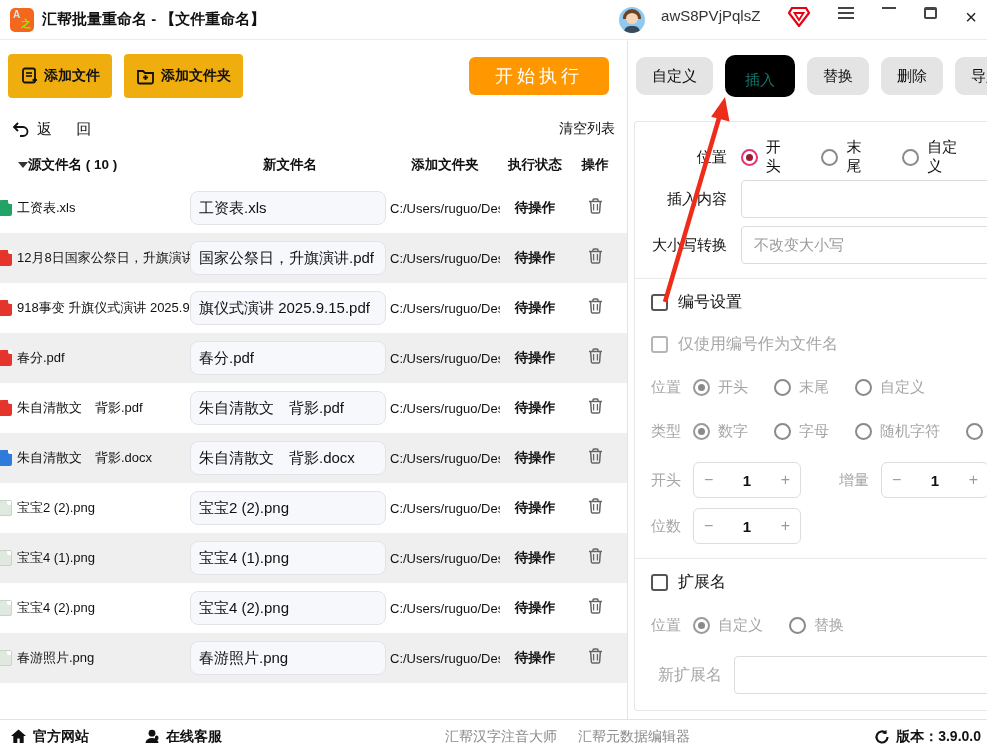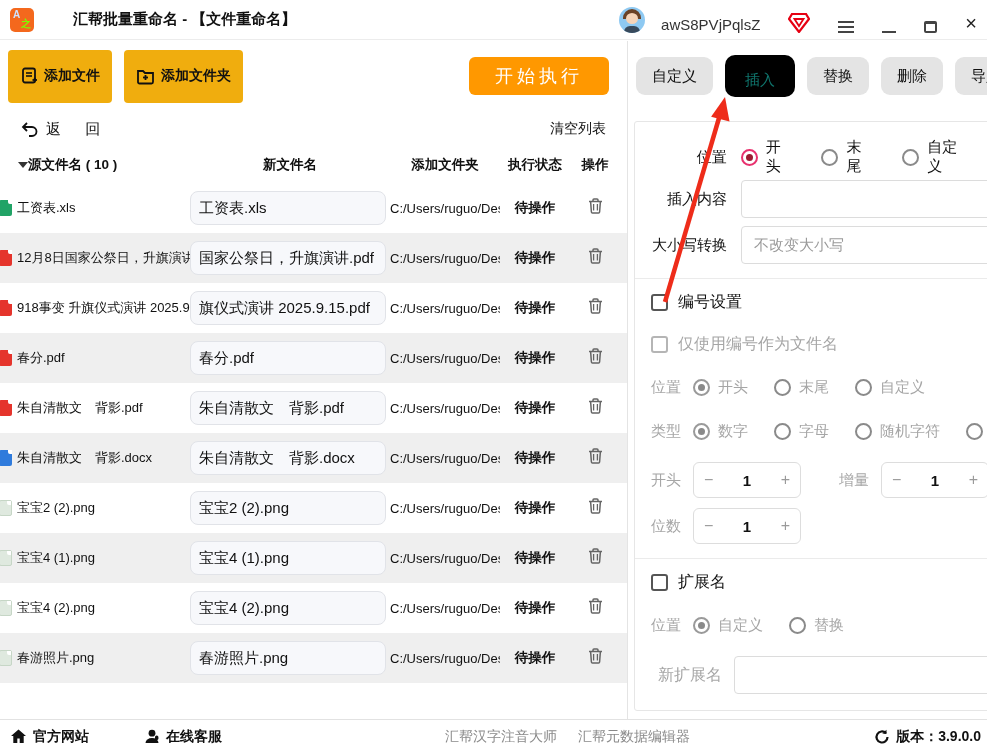--- a/index.html
+++ b/index.html
@@ -8,51 +8,51 @@
   .window { position:relative; width:987px; height:753px; background:#fff; overflow:hidden; }
 
   
   .titlebar { height:40px; display:flex; align-items:center; padding:0 10px;
     border-bottom:1px solid #ececec; }
   .app-icon { width:24px; height:24px; border-radius:5px; background:#f4681d;
     display:flex; align-items:center; justify-content:center; margin-right:8px;
     color:#fff; font-weight:bold; font-size:12px; position:relative; }
   .app-icon .a1 { color:#cfe3ff; font-size:10px; position:absolute; top:1px; left:3px; }
   .app-icon .a2 { color:#7CFC00; font-size:10px; position:absolute; bottom:1px; right:3px; }
-  .app-title { font-size:15px; font-weight:600;margin-left:31px; }
-  .tb-right { margin-left:auto; display:flex; align-items:flex-end; gap:28px; }
+  .app-title { font-size:15px; font-weight:600; }
+  .tb-right { margin-left:auto; display:flex; align-items:flex-start; gap:28px; }
   .avatar { width:26px; height:26px; border-radius:50%; background:#8ec9f2; overflow:hidden; position:relative; }
   .avatar .hair { position:absolute; top:2px; left:4px; width:18px; height:10px; background:#6b4226; border-radius:9px 9px 0 0; }
   .avatar .face { position:absolute; top:6px; left:7px; width:12px; height:11px; background:#f6d4b8; border-radius:50%; }
   .avatar .suit { position:absolute; bottom:0; left:5px; width:16px; height:7px; background:#384a5c; border-radius:6px 6px 0 0; }
   .username { font-size:15px; color:#333; margin-left:-12px; }
   .vip-badge svg { display:block; }
   .win-btn { color:#444; cursor:pointer; display:flex; align-items:center; }
   .ham { display:flex; flex-direction:column; gap:3px; }
   .ham i { display:block; width:16px; height:2px; background:#444; }
   .min-bar { width:14px; height:2px; background:#444; }
   .max-box { width:13px; height:12px; border:2px solid #444; border-top-width:3px; border-radius:2px; }
   .close-x { font-size:20px; line-height:1; color:#222; }
 
   
   .main { position:absolute; top:41px; bottom:34px; left:0; right:0; display:flex; }
   .left { width:628px; border-right:1px solid #e4e4e4; display:flex; flex-direction:column; }
   .right { flex:1; position:relative; overflow:hidden; }
 
   
   .toolbar { height:70px; display:flex; align-items:center; padding:0 8px; gap:12px; }
-  .btn-amber { background:#f0ad0e; border:none; border-radius:4px; height:53px;
+  .btn-amber { background:#f0ad0e; border:none; border-radius:4px; height:44px;
     padding:0 12px; font-size:14px; font-weight:600; color:#111; display:flex;
     align-items:center; gap:6px; cursor:pointer; }
   .btn-start { margin-left:auto; margin-right:10px; background:#ff9800; color:#fff;
     border:none; border-radius:6px; height:38px; width:140px; font-size:18px;
     letter-spacing:4px; cursor:pointer; }
 
   
-  .list-head { height:36px; display:flex; align-items:center; padding:0 21px; }
+  .list-head { height:36px; display:flex; align-items:center; padding:0 12px; }
   .back { display:flex; align-items:center; gap:8px; font-size:15px; cursor:pointer; }
   .back .txt { letter-spacing:10px; }
   .clear { margin-left:auto; font-size:14px; cursor:pointer; }
 
   
   .col-head { height:36px; display:flex; align-items:center; font-size:13.5px; font-weight:600; }
   .ch-src { width:190px; padding-left:18px; display:flex; align-items:center; }
   .caret { width:0; height:0; border-left:5px solid transparent; border-right:5px solid transparent; border-top:6px solid #333; }
   .ch-new { width:200px; text-align:center; }
   .ch-loc { width:110px; text-align:center; }

